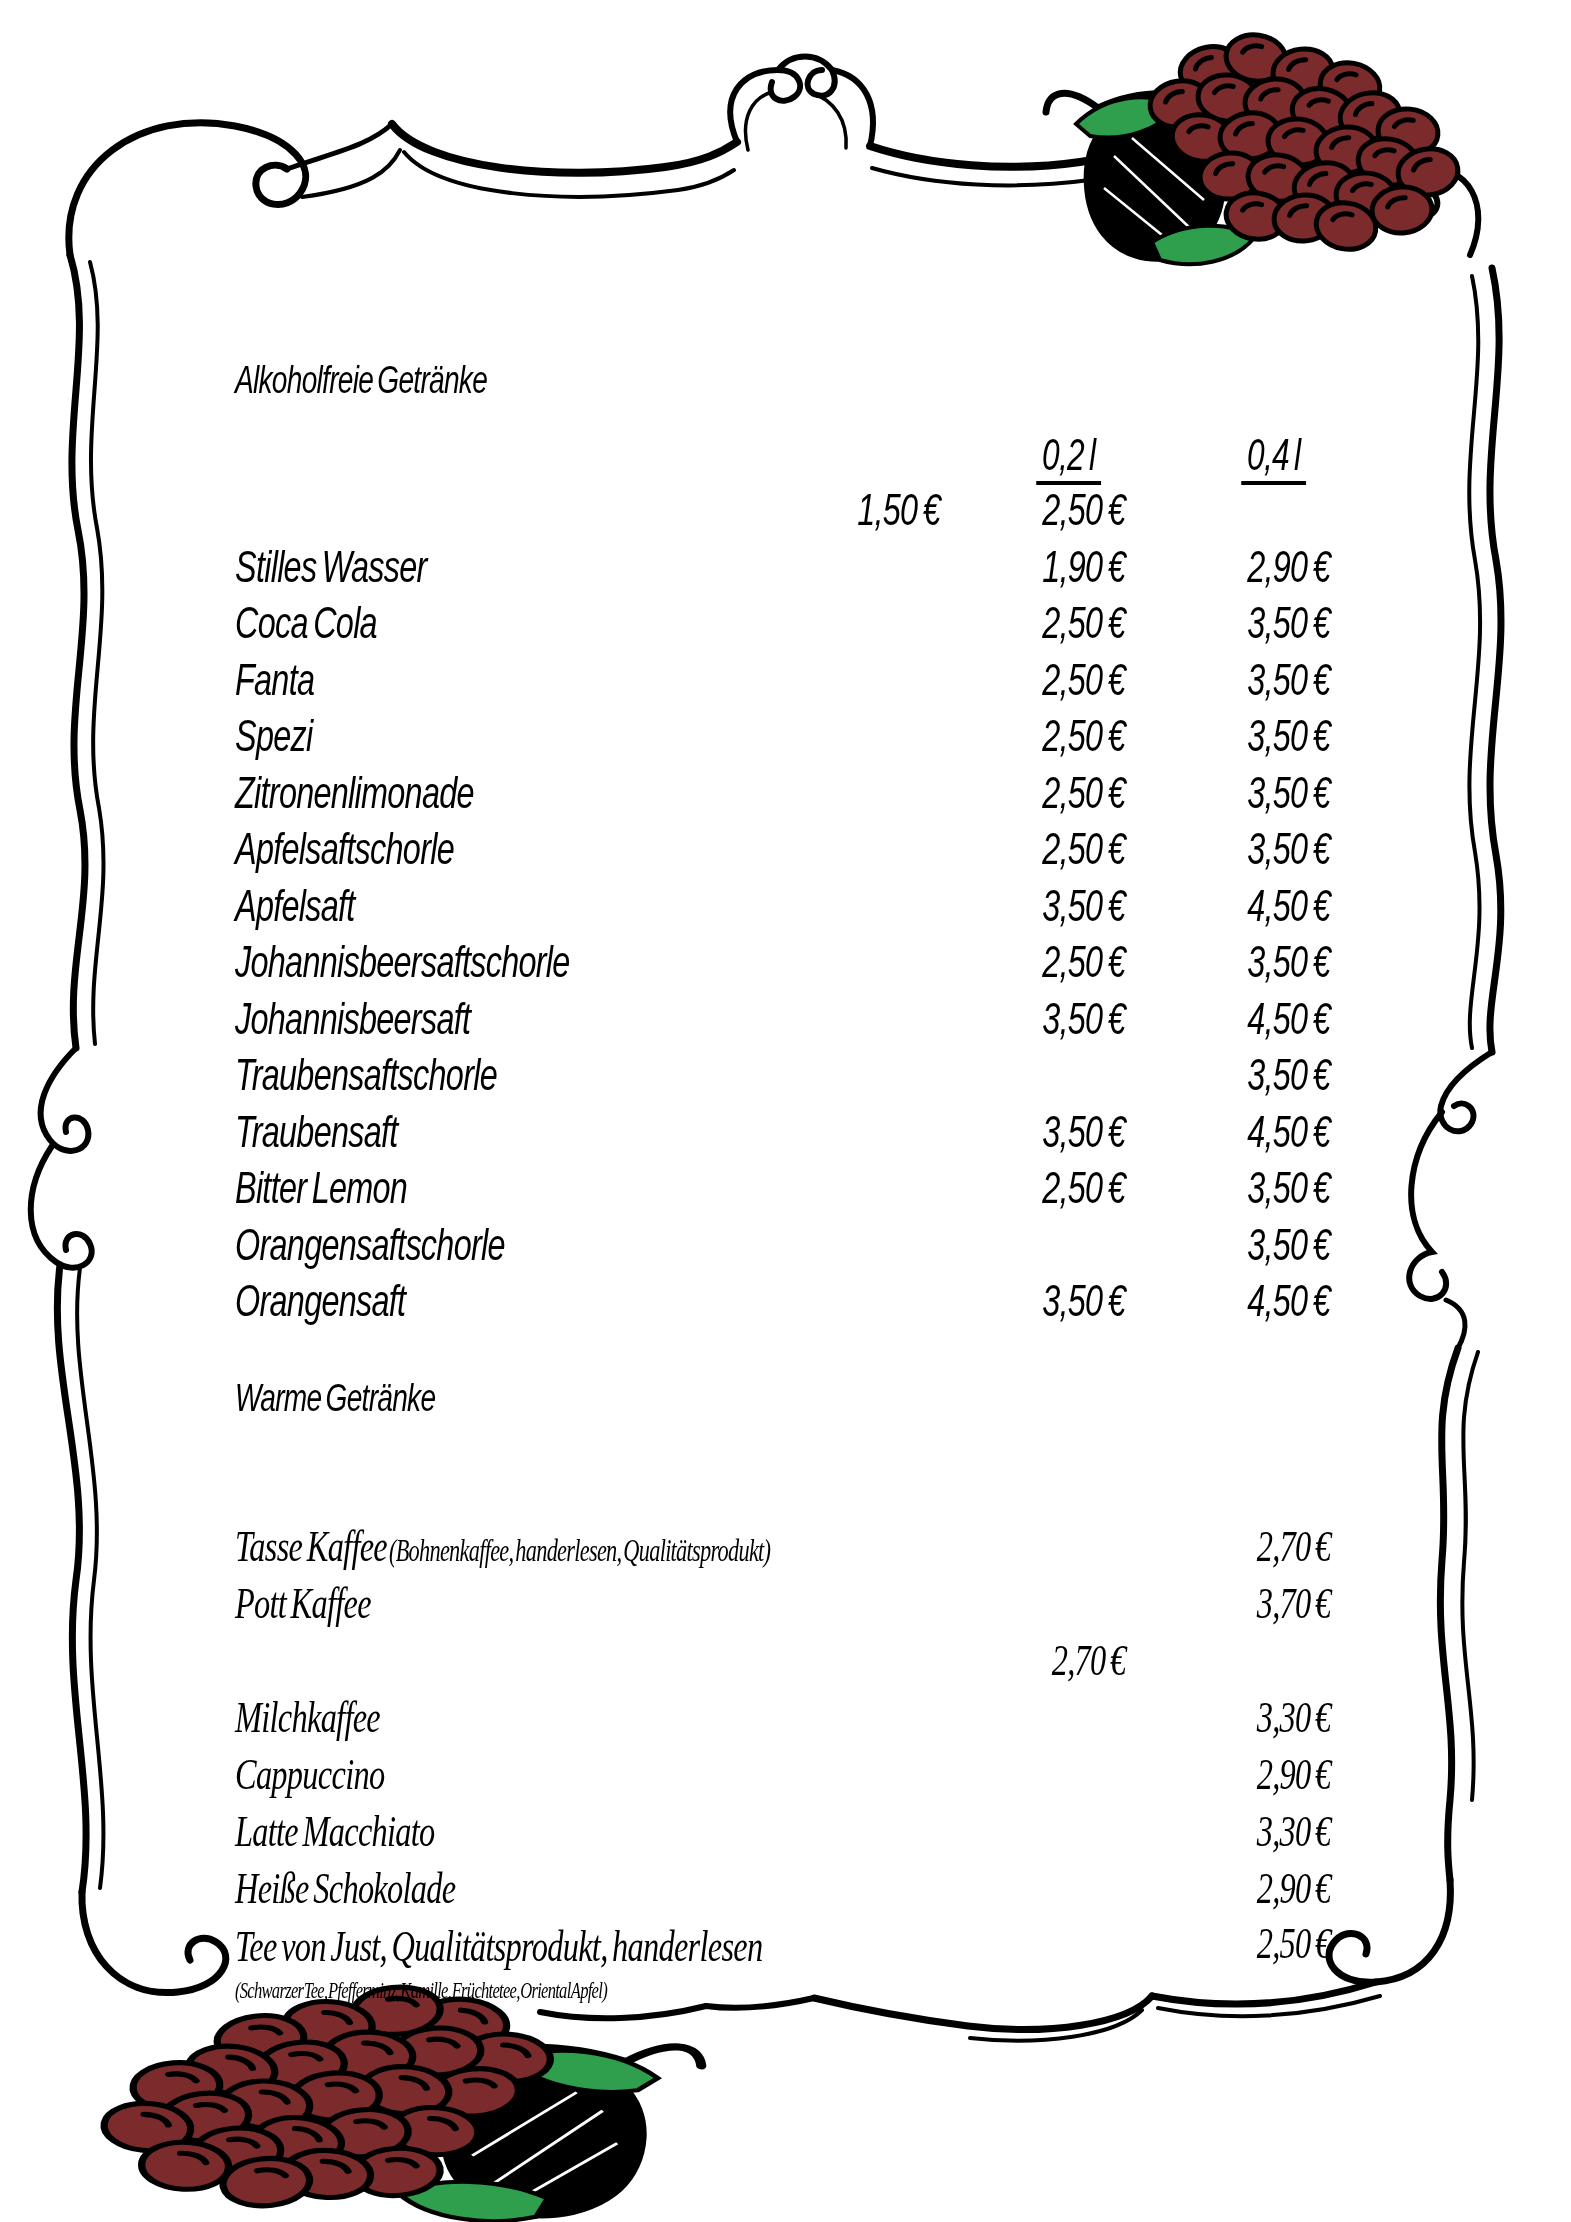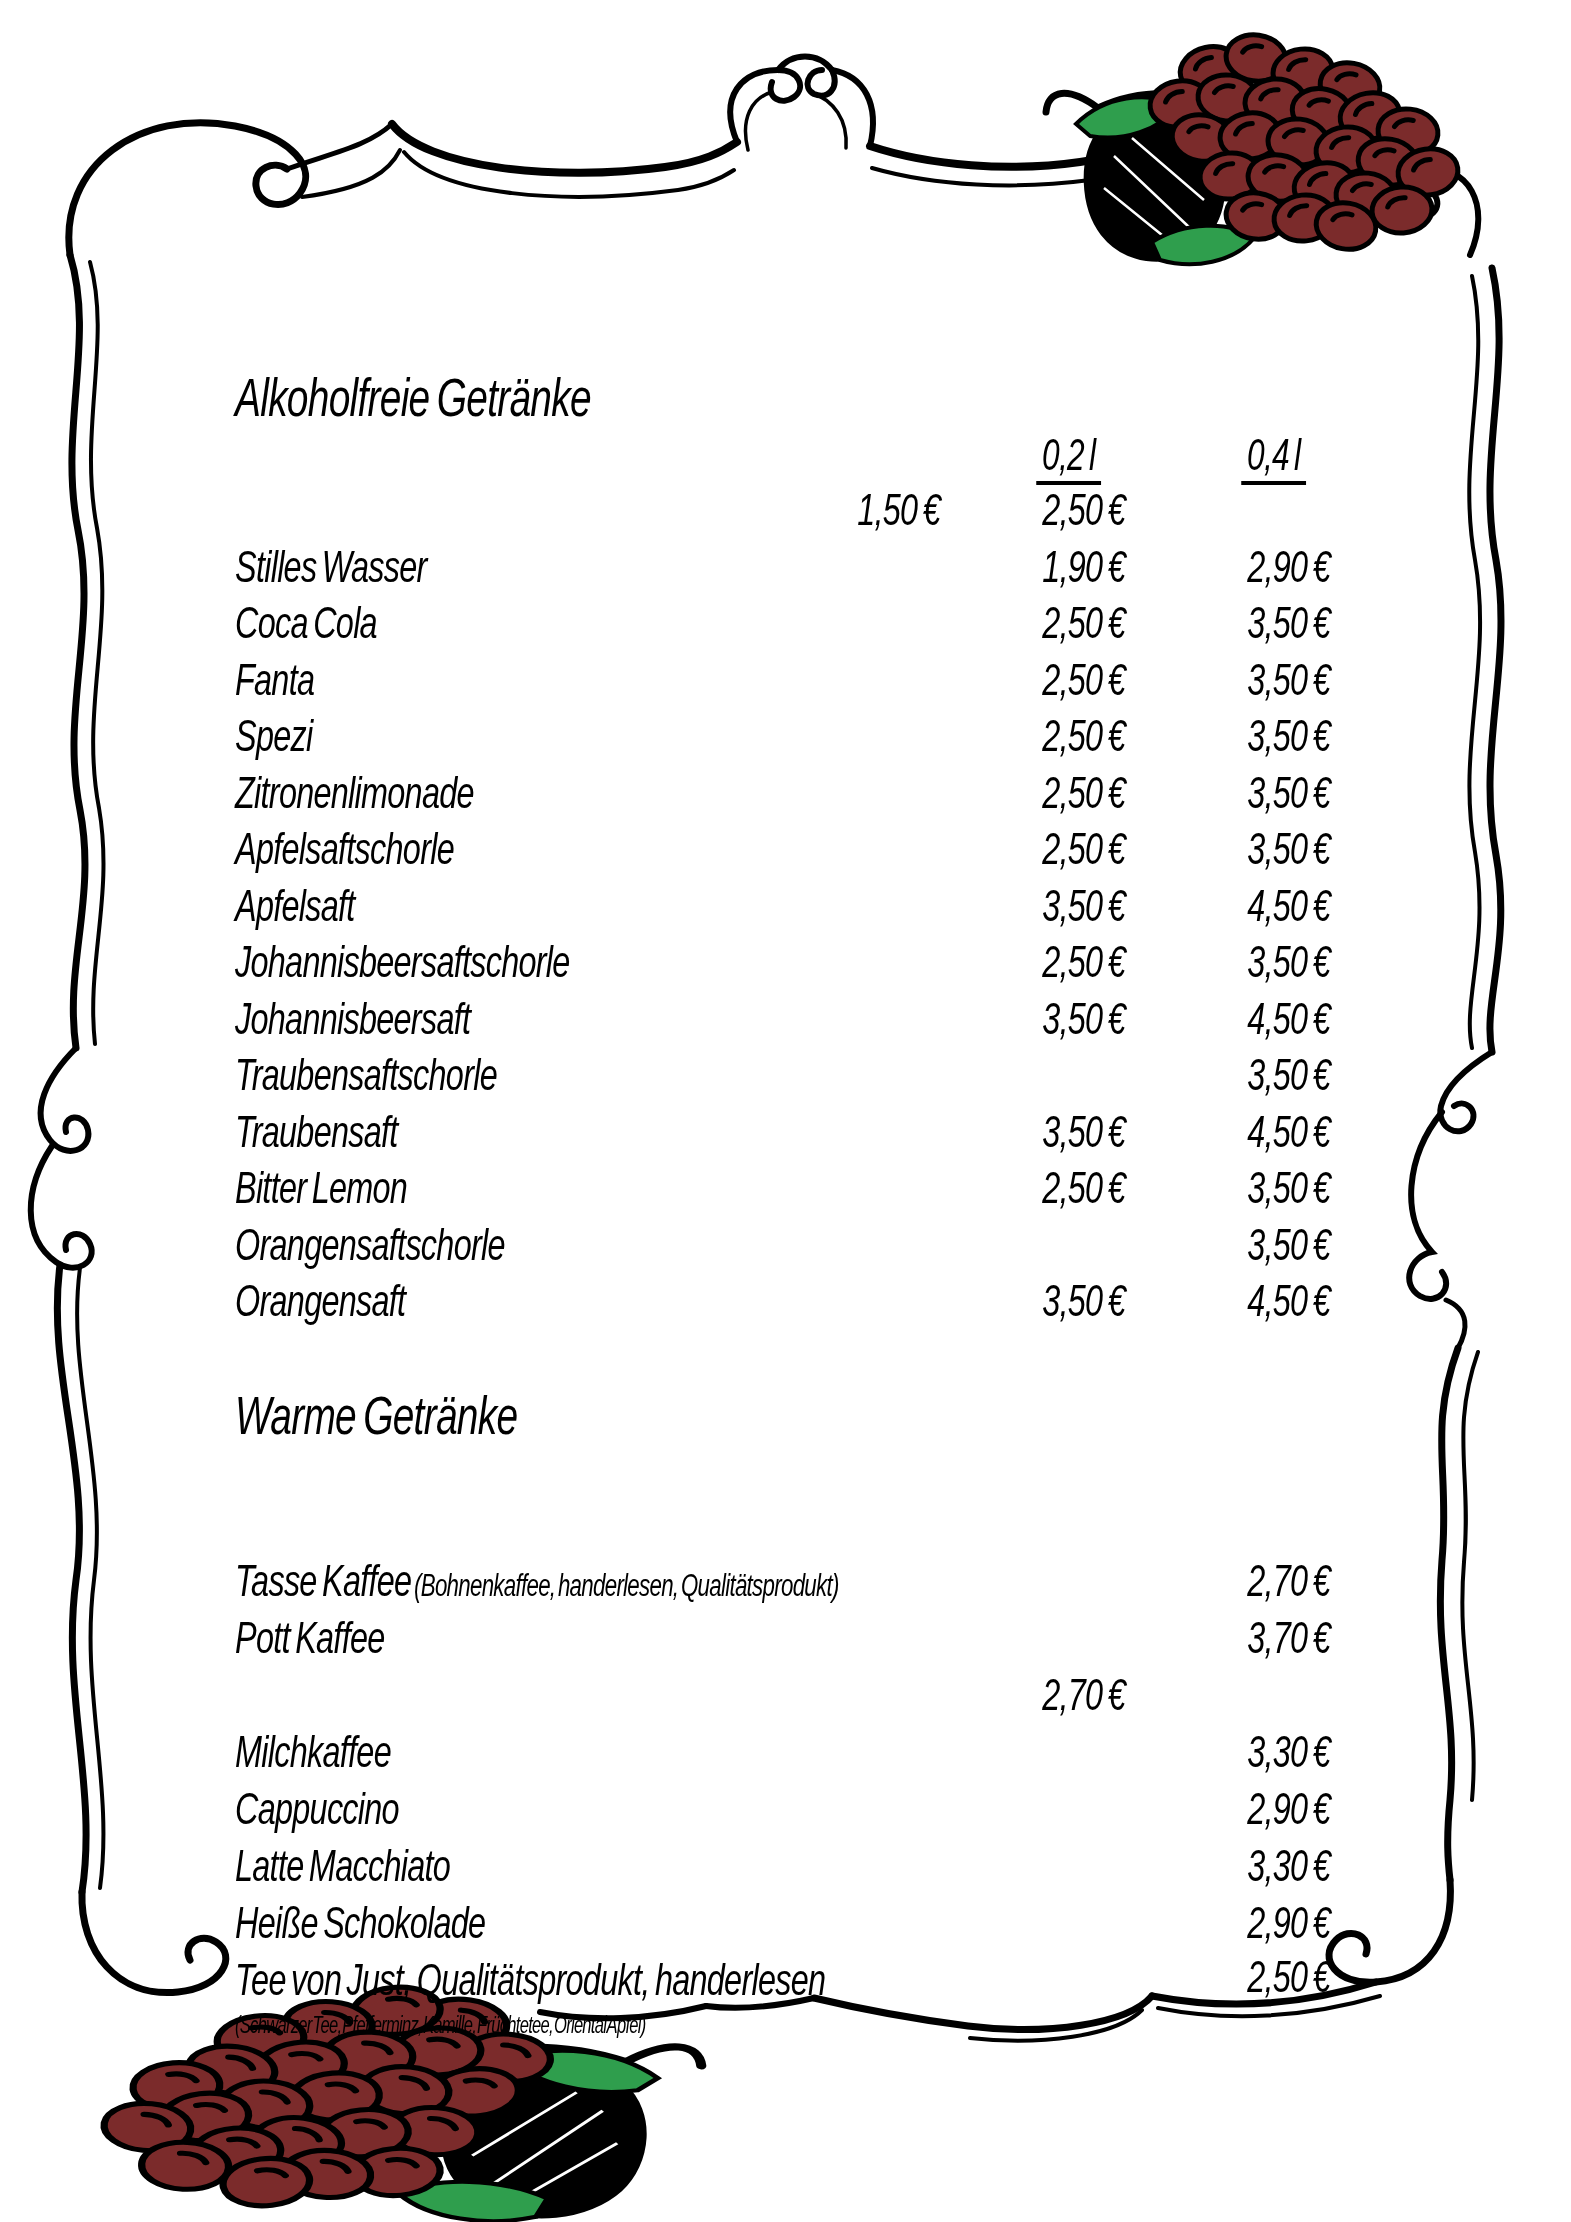--- a/index.html
+++ b/index.html
@@ -33,29 +33,29 @@
     transform:scaleX(0.72);
     transform-origin:0 100%;
     white-space:nowrap;
     letter-spacing:-1px;
     word-spacing:-4px;
   }
   .cond.right{transform-origin:100% 100%;}
 
   .section-title{
     position:absolute;left:235px;
-    font-size:54px;line-height:1;
+    font-size:39px;line-height:1;
     font-weight:400;
   }
   #cold-title{top:334px;}
   #warm-title{top:1352px;}
 
   .menu-table{position:absolute;left:235px;width:1095px;}
   #cold-table{top:384px;}
-  #warm-table{top:1506px;}
+  #warm-table{top:1472px;font-family:Liberation Serif, serif;}
 
   .grid-row{display:grid;grid-template-columns:1fr 185px 205px;align-items:end;}
   .grid-row.warm{grid-template-columns:1fr 205px;}
 
   .hdr-row{height:52px;}
   .cell{overflow:visible;}
   .cell.price{text-align:right;margin-top:46px;}
   .hdr .u{
     border-bottom:4px solid var(--ink);
     padding:0 8px 2px 8px;

